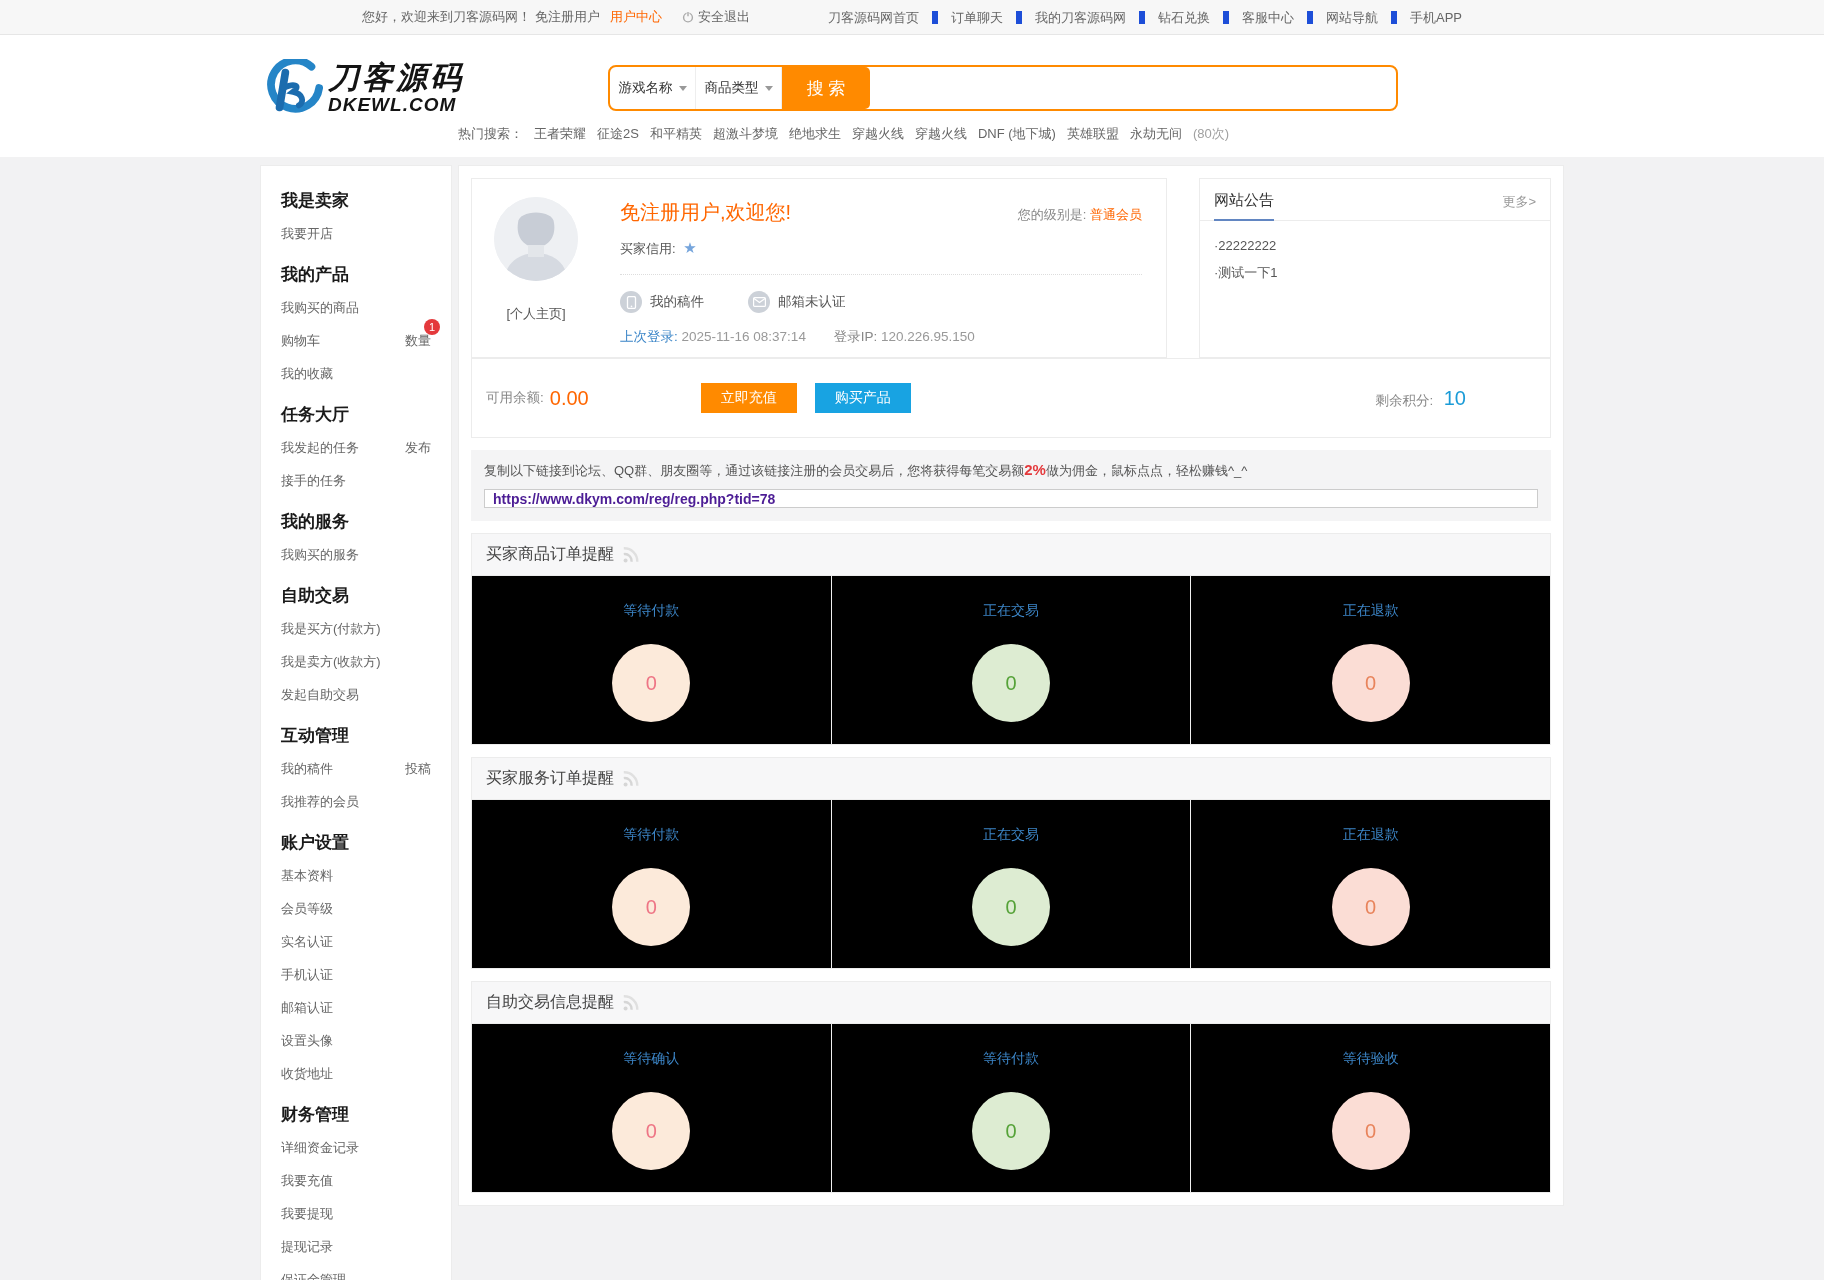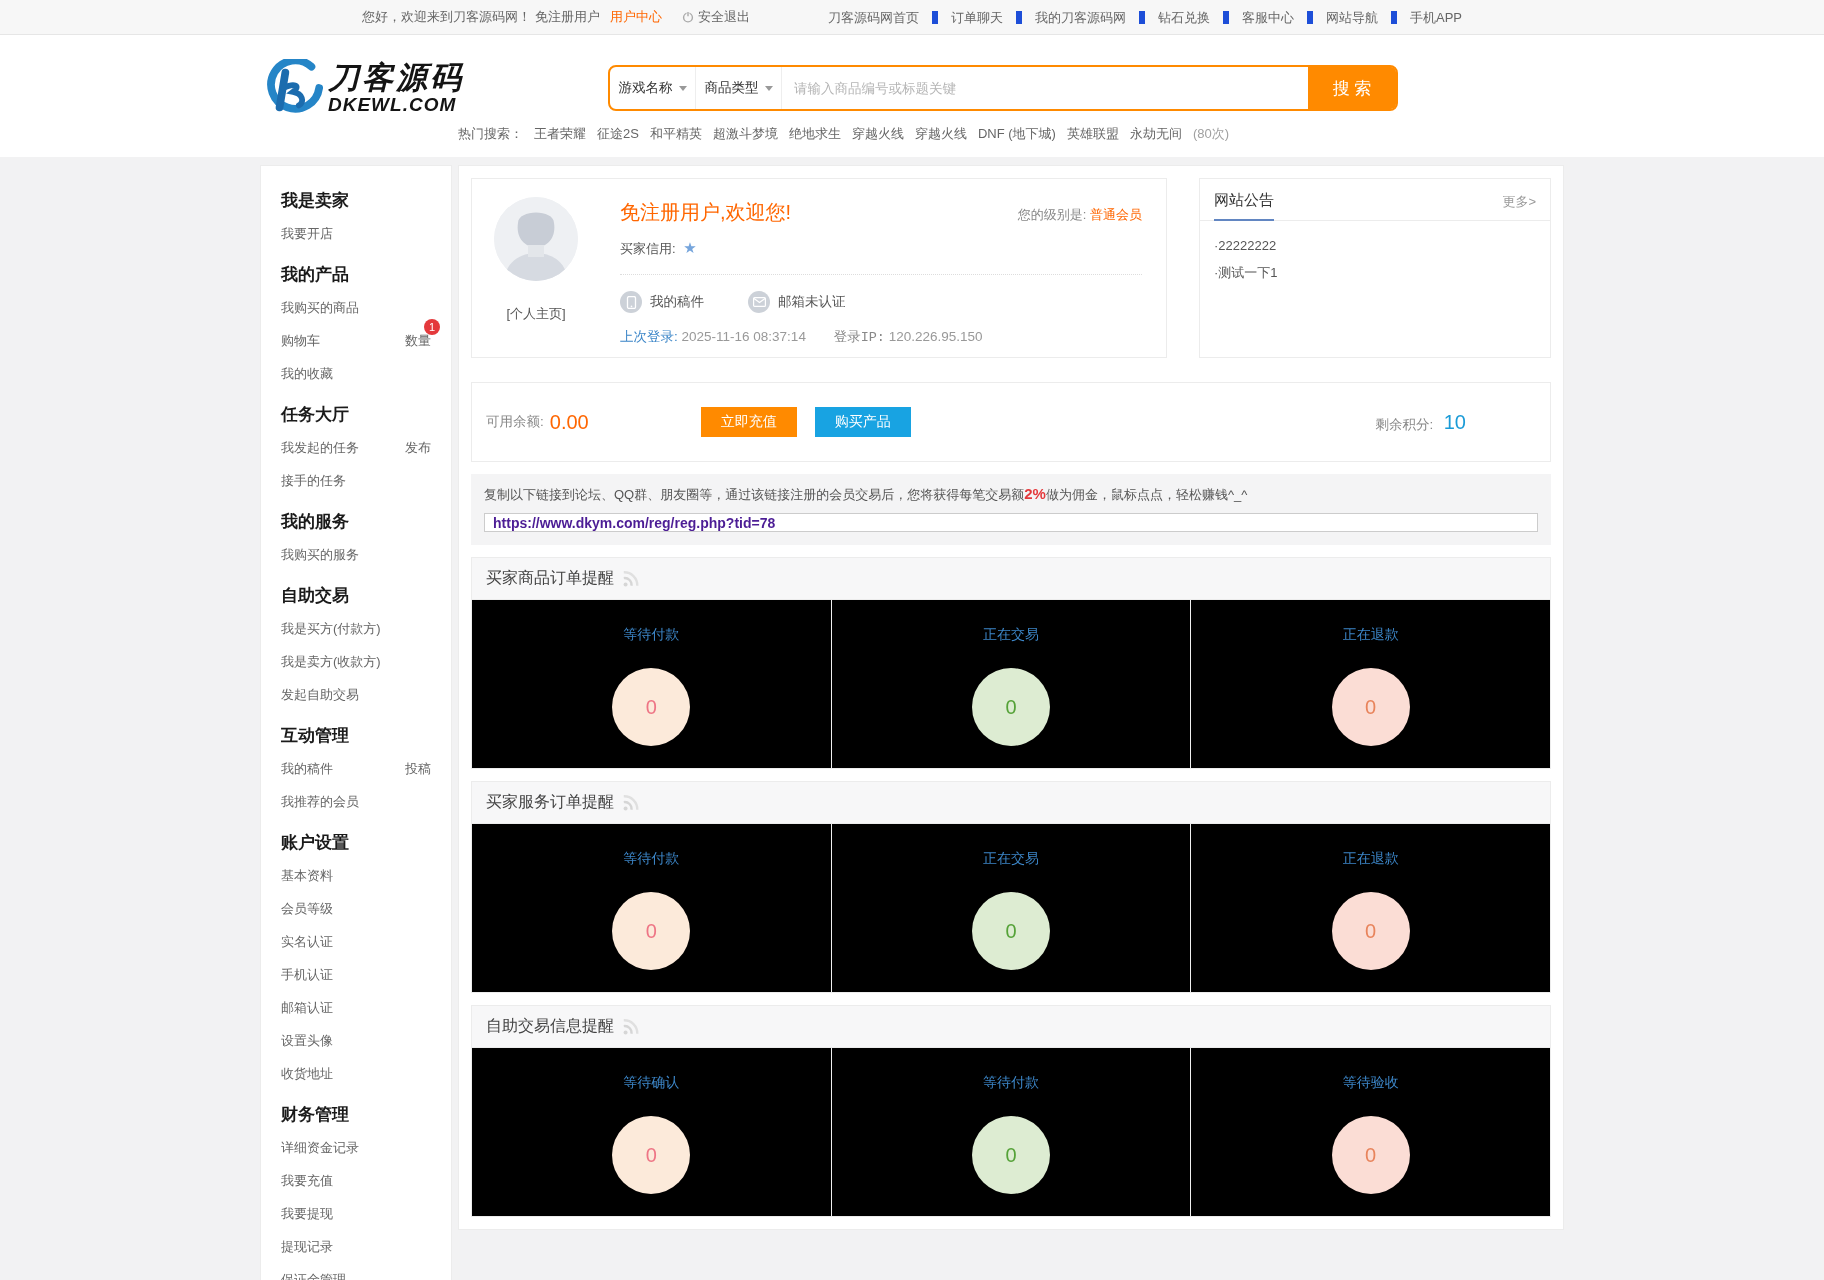--- a/index.html
+++ b/index.html
@@ -56,31 +56,31 @@
   .welcome { color: #f60; font-size: 20px; }
   .level { font-size: 13px; color: #888; }
   .level-value { color: #f60; cursor: pointer; }
   .credit-row { margin-top: 13px; font-size: 13px; color: #555; border-bottom: 1px dotted #ddd; padding-bottom: 16px; }
   .credit-star { color: #76a5dc; font-size: 15px; margin-left: 4px; }
   .cert-row { margin-top: 16px; display: flex; gap: 44px; font-size: 13.5px; color: #555; align-items: center; }
   .cert-item { display: inline-flex; align-items: center; gap: 8px; }
   .cert-icon { width: 22px; height: 22px; border-radius: 50%; background: #ccd1d8; display: inline-flex; align-items: center; justify-content: center; }
   .login-row { margin-top: 15px; font-size: 13.5px; color: #999; }
   .login-label { color: #3c86c8; }
-  .ip-label { color: #888; margin-left: 24px; font-family: Liberation Mono, monospace; }
+  .ip-label { color: #888; margin-left: 24px; }
 
   .announce { width: 352px; border: 1px solid #ececec; height: 180px; }
   .ann-header { display: flex; justify-content: space-between; align-items: flex-end; padding: 12px 14px 0; border-bottom: 1px solid #ececec; }
   .ann-title { font-size: 15px; color: #333; display: inline-block; padding-bottom: 9px; border-bottom: 2px solid #6286c2; margin-bottom: -1px; }
   .ann-more { font-size: 13px; color: #999; cursor: pointer; padding-bottom: 9px; }
   .ann-list { padding: 11px 14px; font-size: 13px; color: #555; line-height: 27px; }
   .ann-item { cursor: pointer; }
 
   
-  .balance { margin-top: 24px; border: 1px solid #ececec; height: 80px; display: flex; align-items: center; padding: 0 14px; }
+  .balance { margin-top: 0; border: 1px solid #ececec; height: 80px; display: flex; align-items: center; padding: 0 14px; }
   .bal-label { font-size: 13.5px; color: #888; }
   .bal-value { color: #f60; font-size: 20px; margin-left: 6px; }
   .bal-btns { margin-left: 112px; display: flex; gap: 18px; }
   .btn { height: 30px; width: 96px; color: #fff; border: none; font-size: 14px; cursor: pointer; font-family: inherit; }
   .btn-recharge { background: #ff8a00; }
   .btn-buy { background: #18a3e2; }
   .points { margin-left: auto; margin-right: 70px; }
   .points-value { color: #1a9bd7; font-size: 20px; margin-left: 6px; }
 
   
@@ -147,21 +147,20 @@
 
     <div class="searchbox">
       <div class="s-select">
         <span>游戏名称</span>
         <span class="caret"></span>
       </div>
       <div class="s-select">
         <span>商品类型</span>
         <span class="caret"></span>
       </div>
-      <input class="s-input" type="text" placeholder="请输入商品编号或标题关键" style="">
       <button class="s-btn">搜 索</button>
     </div>
 
     <div class="hotrow">
       <span class="hlabel">热门搜索：</span>
       <span class="hlink">王者荣耀</span>
       <span class="hlink">征途2S</span>
       <span class="hlink">和平精英</span>
       <span class="hlink">超激斗梦境</span>
       <span class="hlink">绝地求生</span>

